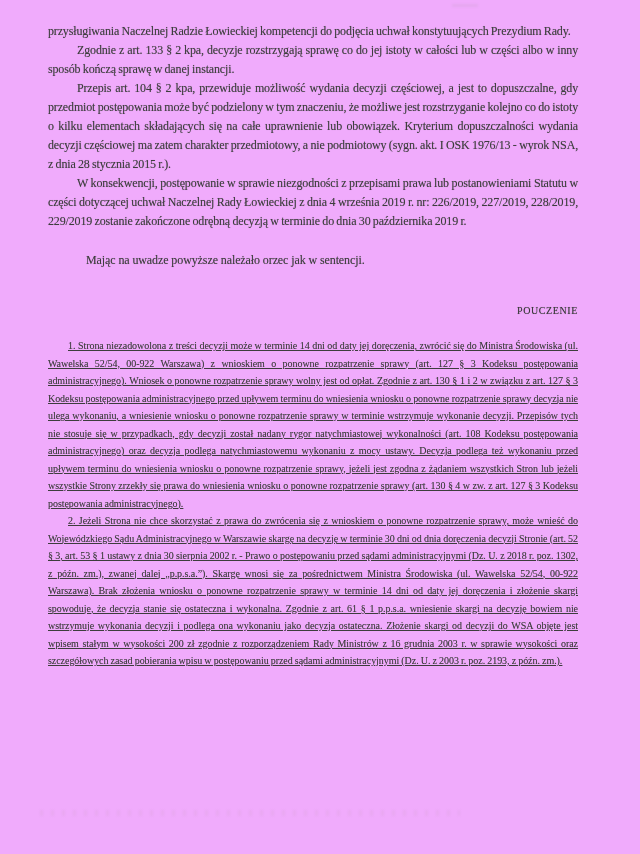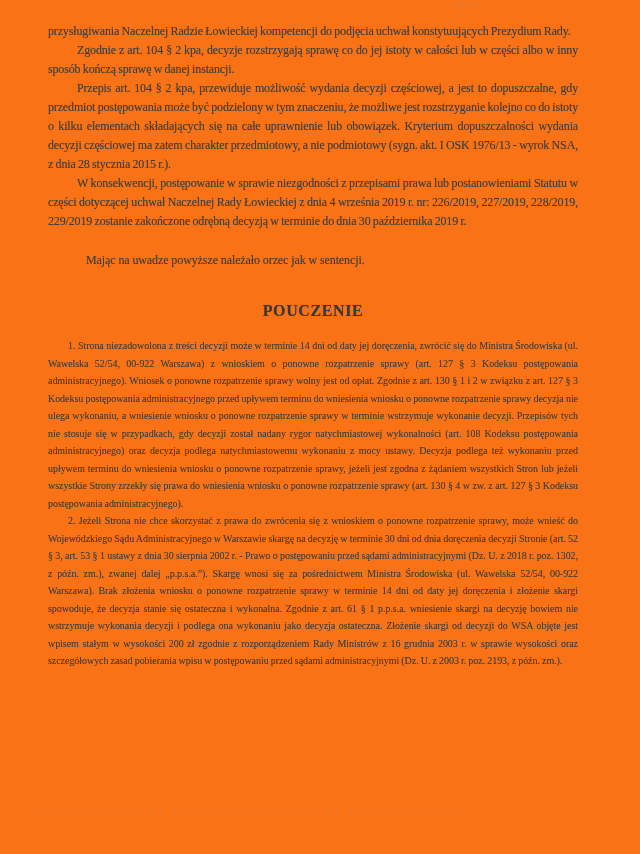--- a/index.html
+++ b/index.html
@@ -4,21 +4,21 @@
 <style>
   html, body {
     margin: 0;
     padding: 0;
     background: #ffffff;
   }
   .page {
     position: relative;
     width: 640px;
     height: 854px;
-    background: #f97316;
+    background: #f0abfc;
     overflow: hidden;
     font-family: "Liberation Serif", "DejaVu Serif", serif;
     color: #3d3d3d;
   }
   .text-block {
     position: absolute;
     left: 48px;
     top: 22px;
     width: 530px;
   }
@@ -36,38 +36,39 @@
   .closing-par {
     margin: 20px 0 0 0;
     font-size: 12px;
     line-height: 19px;
     text-indent: 38px;
     letter-spacing: -0.1px;
     text-shadow: 0 0 0.7px rgba(70,70,70,0.45);
   }
   .section-heading {
     margin: 34px 0 0 0;
-    font-size: 16px;
+    font-size: 10px;
     line-height: 14px;
-    font-weight: bold;
-    text-align: center;
+    font-weight: normal;
+    text-align: right;
     letter-spacing: 0.6px;
     color: #383838;
     text-shadow: 0 0 0.7px rgba(60,60,60,0.5);
   }
   
   .notice-par {
     margin: 0;
     font-size: 10px;
     line-height: 17.5px;
     text-align: justify;
     letter-spacing: -0.05px;
     word-spacing: -0.3px;
     text-indent: 20px;
     text-shadow: 0 0 0.6px rgba(70,70,70,0.45);
+    text-decoration: underline;
   }
   .notice-par.first { margin-top: 19px; }
   
   .scan-noise-strip {
     position: absolute;
     left: 40px;
     top: 810px;
     width: 420px;
     height: 6px;
     background: repeating-linear-gradient(90deg,
@@ -91,21 +92,21 @@
 <body>
 
 <div class="page">
 
   <div class="scan-speck"></div>
 
   <div class="text-block">
 
     <p class="body-par">przysługiwania Naczelnej Radzie Łowieckiej kompetencji do podjęcia uchwał konstytuujących Prezydium Rady.</p>
 
-    <p class="body-par indent">Zgodnie z art. 104 § 2 kpa, decyzje rozstrzygają sprawę co do jej istoty w całości lub w części albo w inny sposób kończą sprawę w danej instancji.</p>
+    <p class="body-par indent">Zgodnie z art. 133 § 2 kpa, decyzje rozstrzygają sprawę co do jej istoty w całości lub w części albo w inny sposób kończą sprawę w danej instancji.</p>
 
     <p class="body-par indent">Przepis art. 104 § 2 kpa, przewiduje możliwość wydania decyzji częściowej, a jest to dopuszczalne, gdy przedmiot postępowania może być podzielony w tym znaczeniu, że możliwe jest rozstrzyganie kolejno co do istoty o kilku elementach składających się na całe uprawnienie lub obowiązek. Kryterium dopuszczalności wydania decyzji częściowej ma zatem charakter przedmiotowy, a nie podmiotowy (sygn. akt. I OSK 1976/13 - wyrok NSA, z dnia 28 stycznia 2015 r.).</p>
 
     <p class="body-par indent">W konsekwencji, postępowanie w sprawie niezgodności z przepisami prawa lub postanowieniami Statutu w części dotyczącej uchwał Naczelnej Rady Łowieckiej z dnia 4 września 2019 r. nr: 226/2019, 227/2019, 228/2019, 229/2019 zostanie zakończone odrębną decyzją w terminie do dnia 30 października 2019 r.</p>
 
 
     <p class="closing-par">Mając na uwadze powyższe należało orzec jak w sentencji.</p>
 
     <h3 class="section-heading">POUCZENIE</h3>
 

